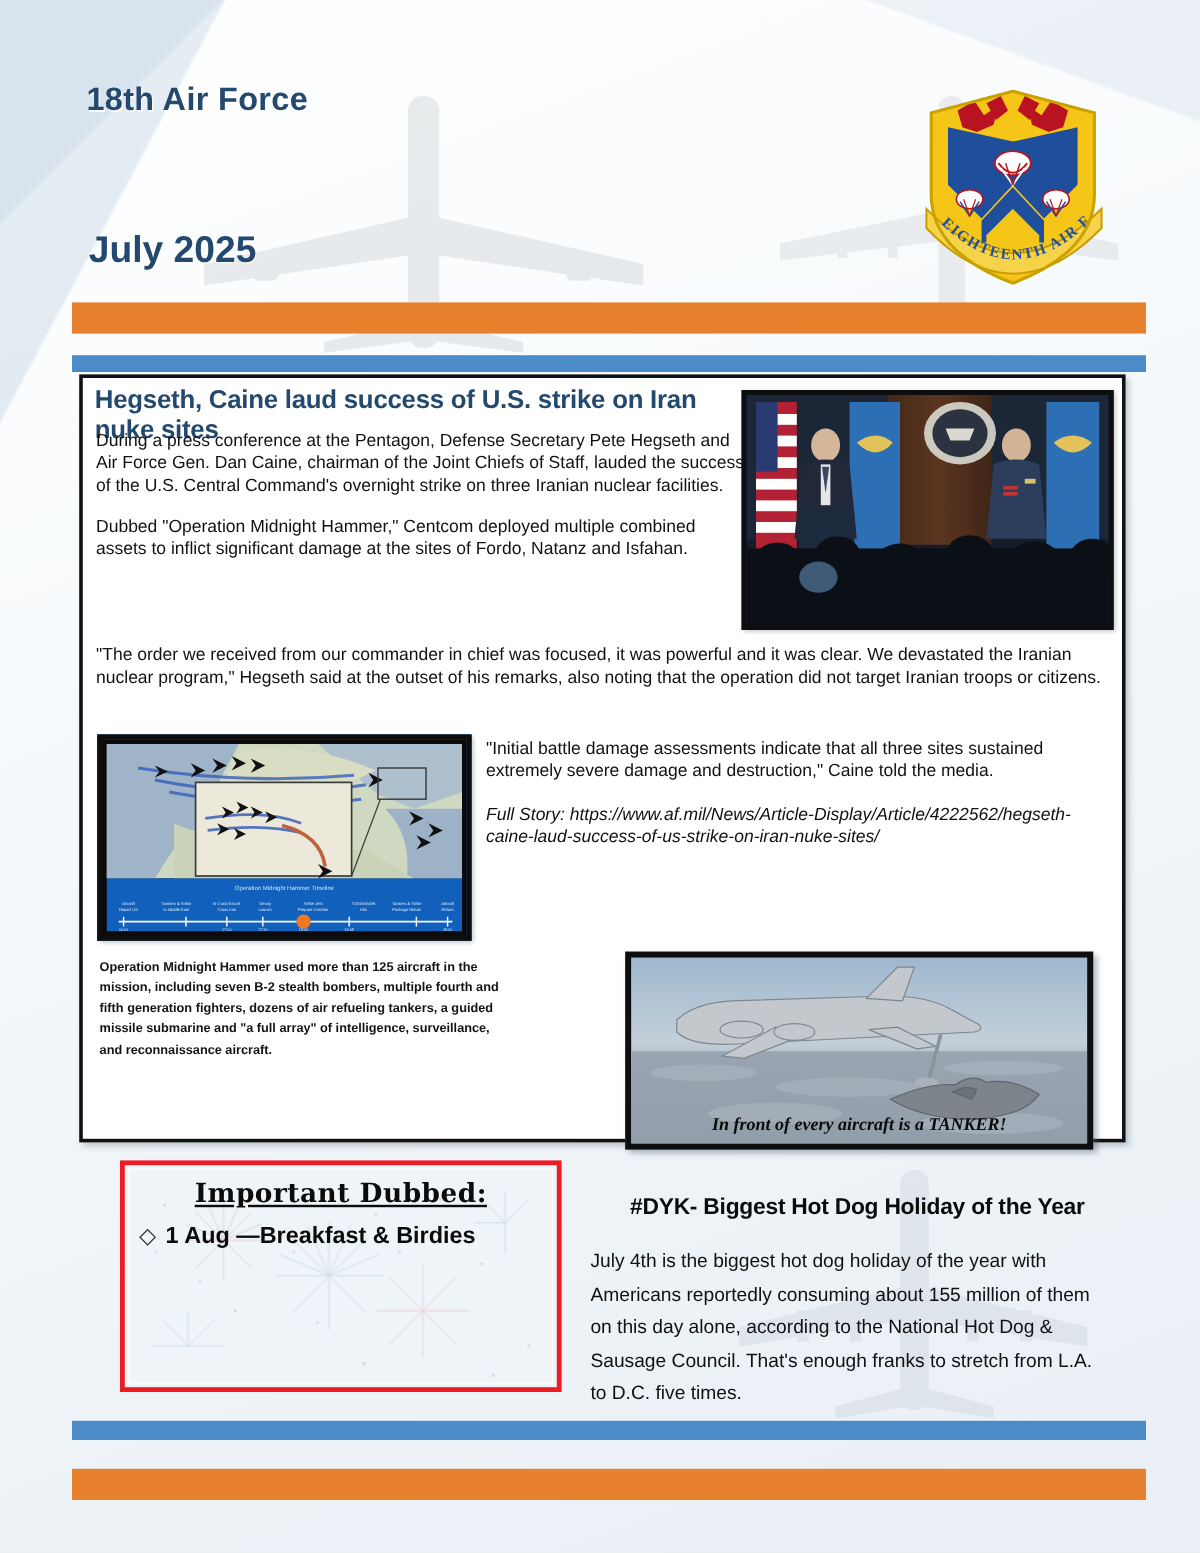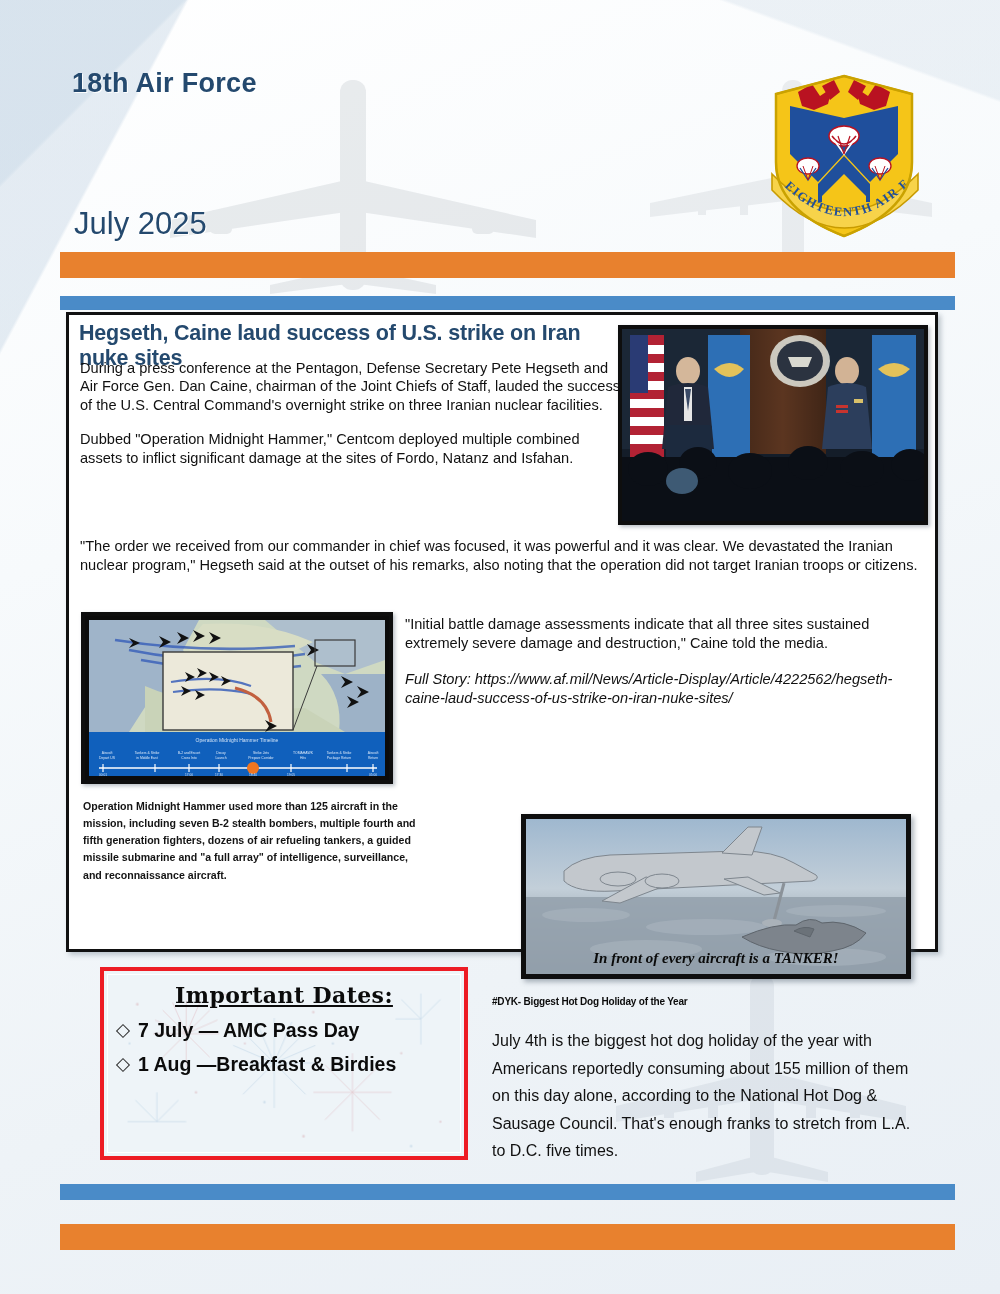--- a/index.html
+++ b/index.html
@@ -29,22 +29,22 @@
     font-size:27px;font-weight:bold;color:#24496e;letter-spacing:.3px;
     text-shadow:1px 1px 0 rgba(255,255,255,.9);
   }
   .bigtitle{
     position:absolute;left:66px;top:94px;
     font-size:93px;line-height:1;font-weight:bold;color:#24496e;
     letter-spacing:-1px;
     text-shadow:2px 2px 2px rgba(120,140,160,.45);
   }
   .monthyear{
-    position:absolute;left:74px;top:206px;
-    font-size:31px;font-weight:normal;color:#24496e;
+    position:absolute;left:74px;top:190px;
+    font-size:31px;font-weight:bold;color:#24496e;
     text-shadow:1px 1px 0 rgba(255,255,255,.9);
   }
   .emblem{position:absolute;left:762px;top:70px;width:165px;height:175px;}
 
   
   .bar{position:absolute;left:60px;width:895px;}
   .bar-orange{background:#e8812e;}
   .bar-blue{background:#4a8bc8;}
   .bar1{top:252px;height:26px;}
   .expedite{
@@ -97,21 +97,21 @@
   .col-right p{margin:0 0 18px 0;}
   .fullstory{font-style:italic;word-break:break-word;line-height:1.3;}
   .mapcaption{
     position:absolute;left:14px;top:483px;width:340px;
     font-size:10.6px;line-height:1.62;color:#141414;font-weight:bold;
   }
   .tanker-photo{
     position:absolute;left:452px;top:478px;width:390px;height:165px;
     border:5px solid #0e0e0e;box-sizing:border-box;
     box-shadow:3px 3px 5px rgba(80,95,110,.45);
-    overflow:hidden;background:#9fb1c4;margin-top:21px;
+    overflow:hidden;background:#9fb1c4;
   }
 
   
   .dates-box{
     position:absolute;left:100px;top:967px;width:368px;height:193px;
     border:4px solid #ed1c24;
     background:#eef4f8;
     box-sizing:border-box;
     overflow:hidden;
   }
@@ -129,21 +129,21 @@
     font-size:19.5px;font-weight:bold;color:#0b0b0b;
   }
   .diamond{
     display:inline-block;width:8px;height:8px;margin:0 10px 0 4px;
     border:1.3px solid #2c2c2c;transform:rotate(45deg);flex:none;
   }
 
   
   .dyk{position:absolute;left:492px;top:996px;width:420px;}
   .dyk-title{
-    font-size:10px;font-weight:bold;color:#0b0b0b;letter-spacing:-.2px;
+    font-size:19px;font-weight:bold;color:#0b0b0b;letter-spacing:-.2px;margin-left:33px;
   }
   .dyk-body{
     margin-top:20px;font-size:16px;line-height:1.72;color:#111;
   }
 </style>
 </head>
 <body>
 
 <div class="page">
 
@@ -535,26 +535,22 @@
         <g fill="#6f9fc6" opacity=".45">
           <circle cx="60" cy="95" r="1.3"></circle>
             <circle cx="160" cy="130" r="1.2"></circle>
           <circle cx="265" cy="25" r="1.3"></circle>
             <circle cx="310" cy="175" r="1.2"></circle>
           <circle cx="22" cy="70" r="1.1"></circle>
             <circle cx="230" cy="70" r="1.2"></circle>
         </g>
       </svg>
 
-      <div class="dates-title">Important Dates:</div>
-
-      <div class="date-row">
-        <span class="diamond"></span>
-        <span>7 July — AMC Pass Day</span>
-      </div>
+      <div class="dates-title">Important Dubbed:</div>
+
       <div class="date-row">
         <span class="diamond"></span>
         <span>1 Aug —Breakfast &amp; Birdies</span>
       </div>
     </div>
   </div>
 
   <div class="dyk">
     <div class="dyk-title">#DYK- Biggest Hot Dog Holiday of the Year</div>
     <div class="dyk-body">July 4th is the biggest hot dog holiday of the year with Americans reportedly consuming about 155 million of them on this day alone, according to the National Hot Dog &amp; Sausage Council. That's enough franks to stretch from L.A. to D.C. five times.</div>

